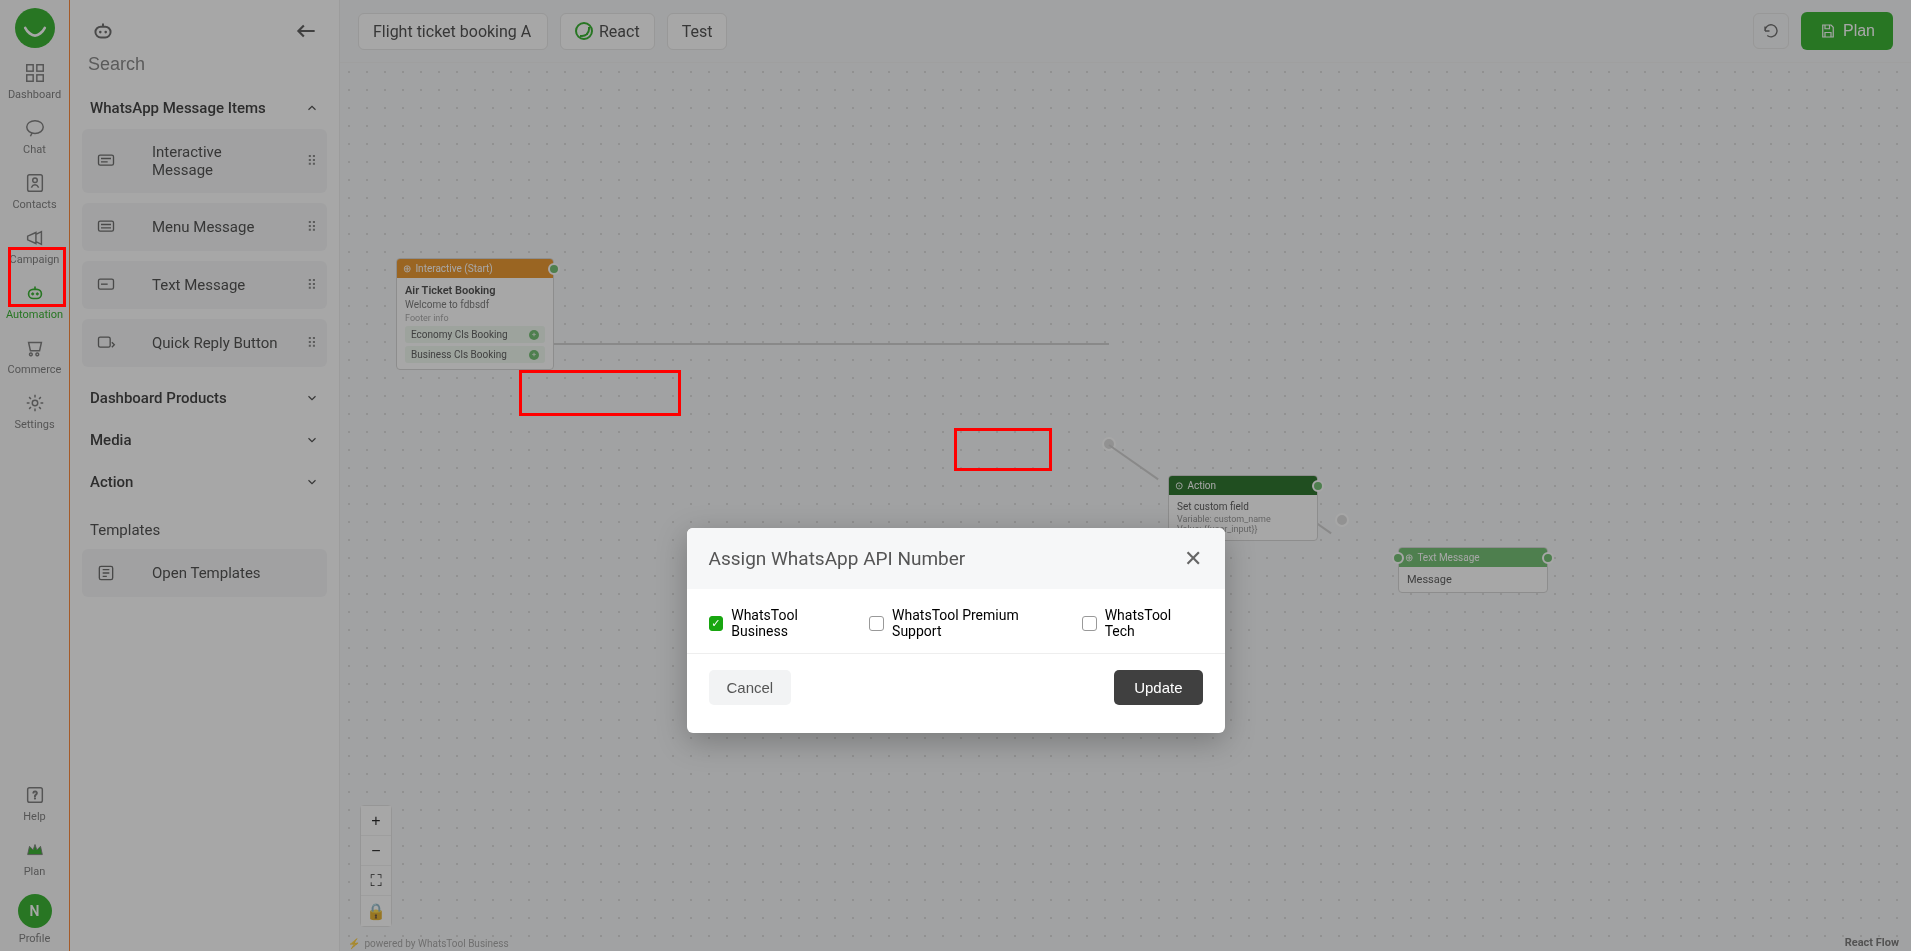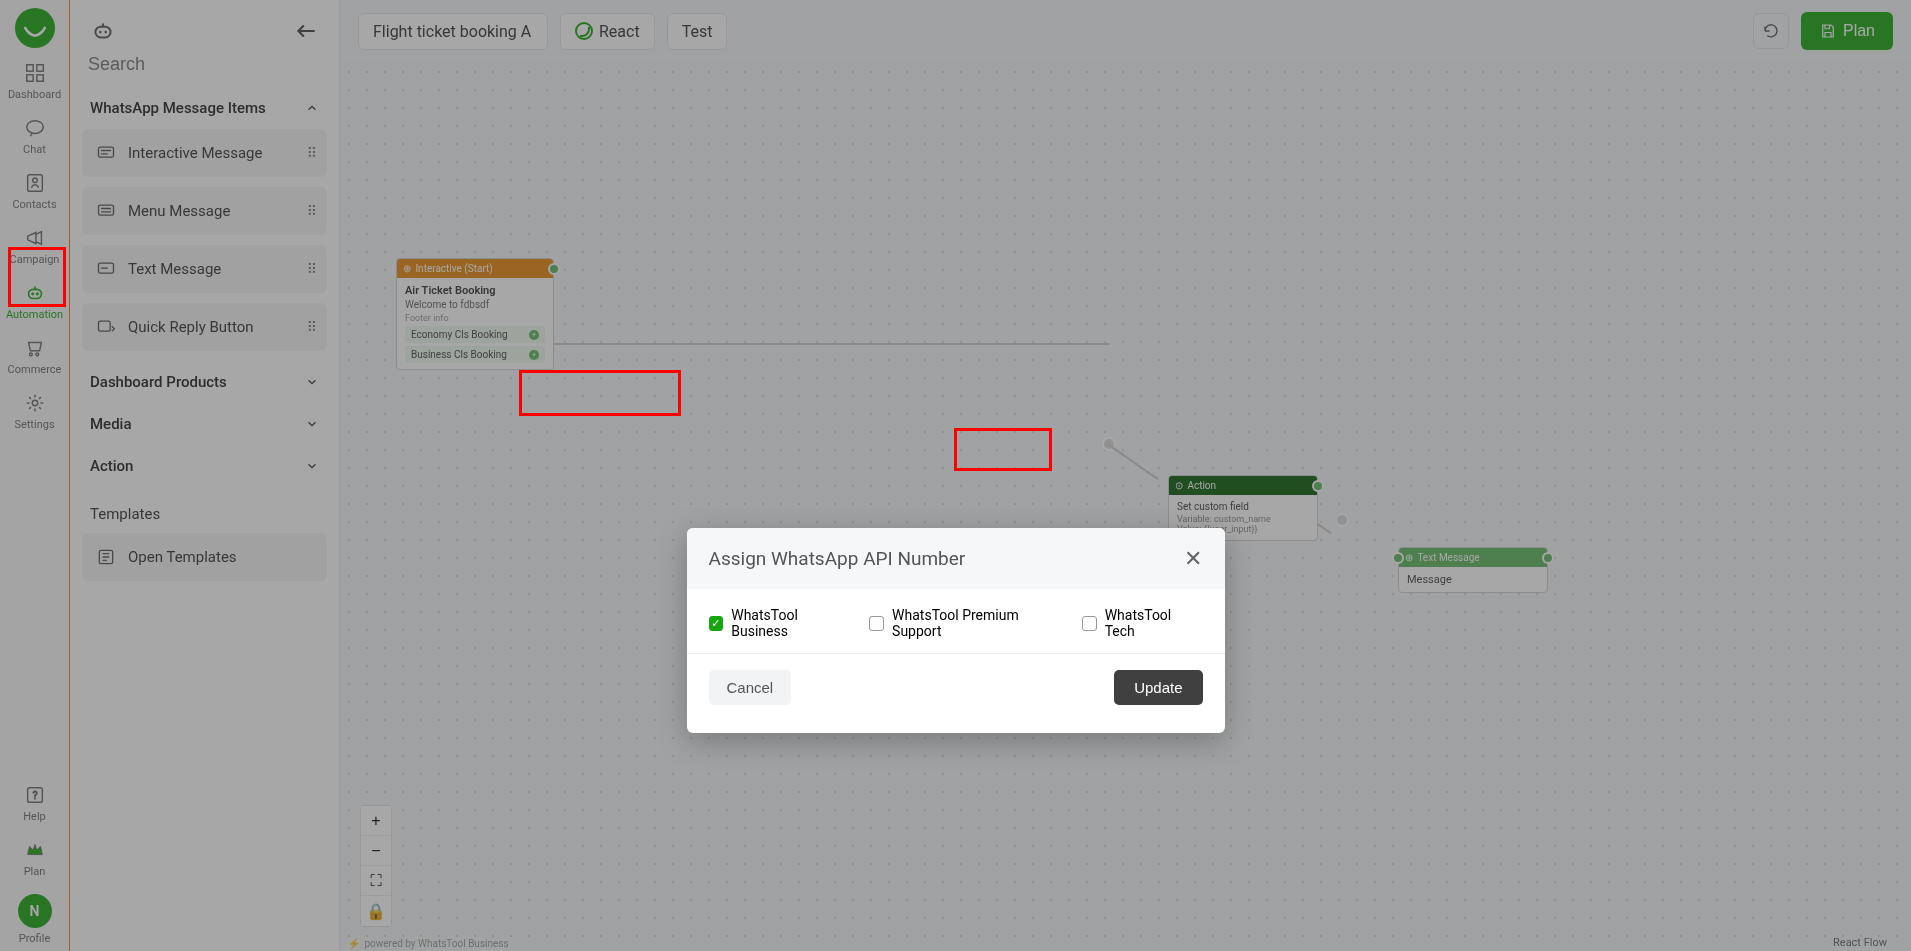--- a/index.html
+++ b/index.html
@@ -17,21 +17,21 @@
 .rail-avatar { width: 34px; height: 34px; border-radius: 50%; background: #18a610; color: #fff; display: flex; align-items: center; justify-content: center; font-weight: 600; }
 
 .sidebar { width: 270px; background: #fff; border-right: 1px solid #ececec; display: flex; flex-direction: column; }
 .sb-header { display: flex; align-items: center; padding: 18px 20px 10px; }
 .sb-header-spacer { flex: 1; }
 .sb-search { padding: 0 18px 12px; }
 .sb-search input { width: 100%; border: none; font-size: 18px; color: #1d4ed8; outline: none; }
 .sb-section { padding: 12px 20px; display: flex; align-items: center; justify-content: space-between; cursor: pointer; }
 .sb-section .title { font-size: 15px; color: #222; font-weight: 500; }
 .sb-items { padding: 0 12px; }
-.sb-card { display: flex; align-items: center; background: #f4f5f6; border-radius: 6px; padding: 14px 12px; margin-bottom: 10px; }
+.sb-card { display: flex; align-items: center; background: #f4f5f6; border-radius: 6px; padding: 14px 12px; margin-bottom: 10px; gap: 24px; }
 .sb-card .icn { width: 24px; margin-right: 10px; display: flex; align-items: center; justify-content: center; }
 .sb-card .txt { flex: 1; font-size: 15px; color: #333; }
 .sb-card .drag { color: #777; letter-spacing: -2px; font-size: 14px; }
 .sb-tmpl-title { padding: 18px 20px 10px; font-size: 15px; color: #333; }
 
 .main { flex: 1; position: relative; display: flex; flex-direction: column; }
 .topbar { display: flex; align-items: center; padding: 12px 18px; gap: 12px; border-bottom: 1px solid #f0f0f0; }
 .fld { border: 1px solid #e3e3e3; border-radius: 6px; padding: 8px 14px; background: #fff; font-size: 16px; color: #333; }
 .btn-sm { border: 1px solid #e3e3e3; border-radius: 6px; padding: 8px 14px; background: #fff; font-size: 16px; color: #333; display: flex; align-items: center; gap: 6px; cursor: pointer; }
 .wa-icon { width: 18px; height: 18px; border-radius: 50%; border: 2px solid #18a610; display: inline-block; position: relative; }
@@ -49,21 +49,21 @@
 .node-start .nhead { background: #e8870e; }
 .node-action .nhead { background: #0a5d0a; }
 .node-text .nhead { background: #5db75d; }
 .node .connector { position: absolute; width: 12px; height: 12px; border-radius: 50%; background: #5db75d; border: 2px solid #fff; }
 .edge { position: absolute; background: #c9c9c9; height: 2px; }
 .circle-handle { position: absolute; width: 14px; height: 14px; border-radius: 50%; background: #d9d9d9; border: 2px solid #fff; }
 .canvas-ctrl { position: absolute; left: 20px; bottom: 24px; display: flex; flex-direction: column; background: #fff; border: 1px solid #e0e0e0; border-radius: 4px; }
 .canvas-ctrl button { width: 30px; height: 30px; border: none; border-bottom: 1px solid #eee; background: #fff; cursor: pointer; font-size: 16px; }
 .canvas-ctrl button:last-child { border-bottom: none; }
 .canvas-footer { position: absolute; left: 8px; bottom: 2px; font-size: 10px; color: #999; display: flex; align-items: center; gap: 4px; }
-.rflow { position: absolute; right: 24px; bottom: 2px; font-size: 11px; color: #666; font-weight: 400; }
+.rflow { position: absolute; right: 12px; bottom: 2px; font-size: 11px; color: #666; font-weight: 700; }
 
 .overlay { position: absolute; inset: 0; background: rgba(60,60,60,0.45); z-index: 50; display: flex; align-items: center; justify-content: center; padding-top: 310px; }
 .modal { width: 538px; background: #fff; border-radius: 6px; box-shadow: 0 8px 30px rgba(0,0,0,0.25); }
 .modal-head { background: #f6f7f8; padding: 18px 22px; display: flex; align-items: center; justify-content: space-between; border-radius: 6px 6px 0 0; }
 .modal-head h3 { font-size: 19px; font-weight: 400; color: #555; }
 .modal-close { font-size: 22px; color: #666; cursor: pointer; }
 .modal-body { padding: 18px 22px 14px; display: flex; align-items: center; gap: 14px; border-bottom: 1px solid #eee; flex-wrap: nowrap; }
 .chk-wrap { display: flex; align-items: center; gap: 8px; }
 .chk { width: 15px; height: 15px; border: 1px solid #999; border-radius: 3px; display: flex; align-items: center; justify-content: center; }
 .chk.on { background: #18a610; border-color: #18a610; }

